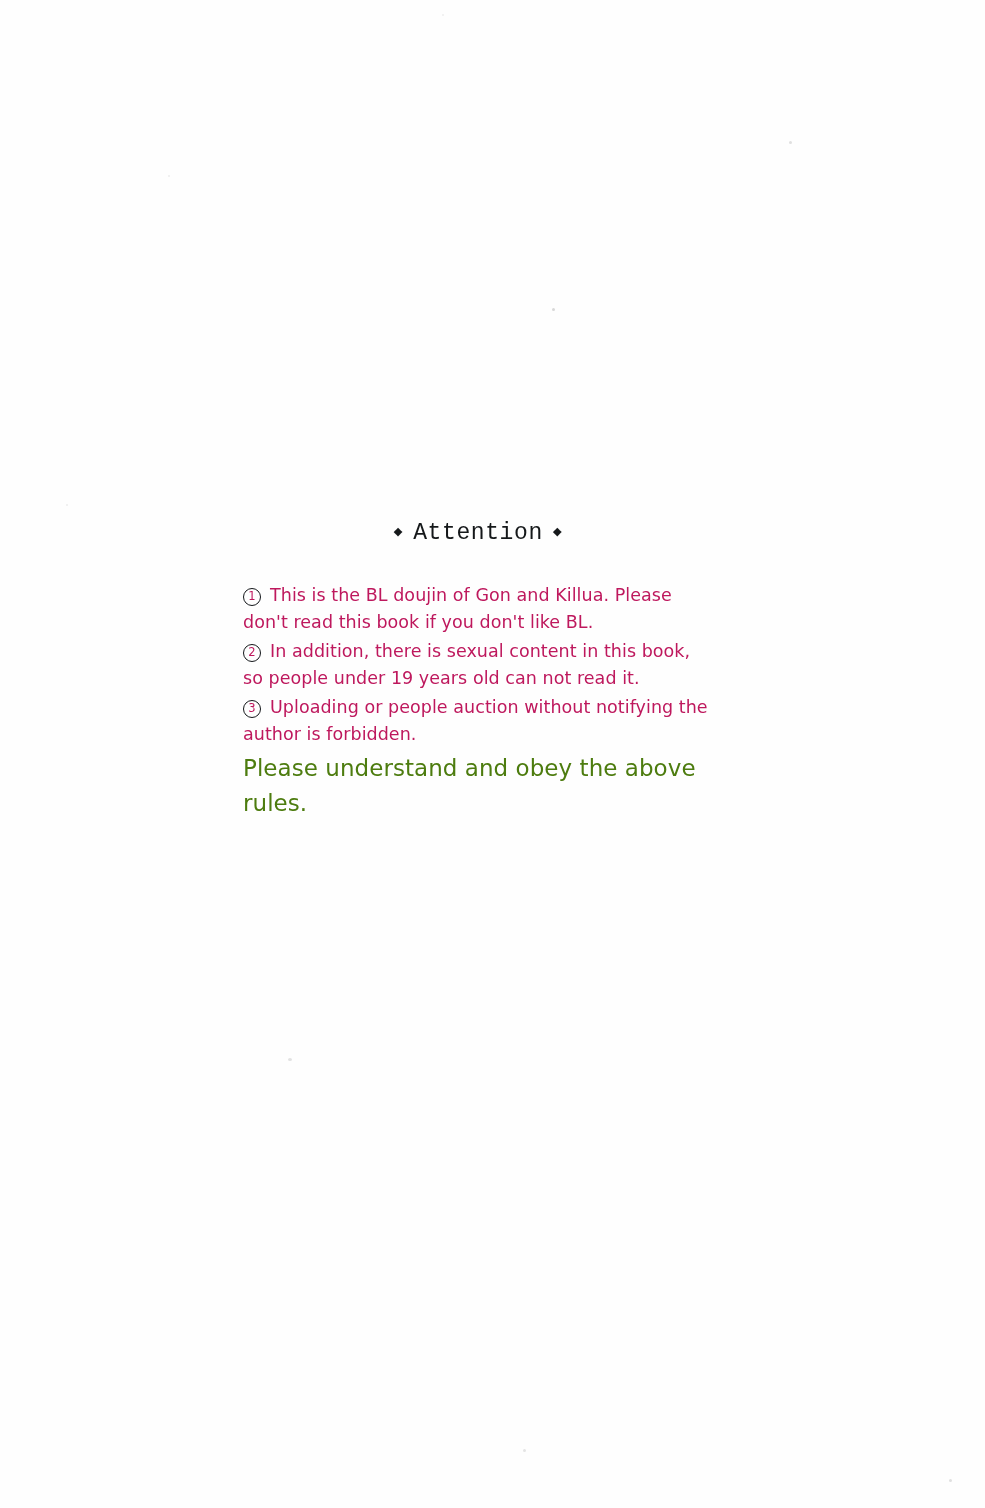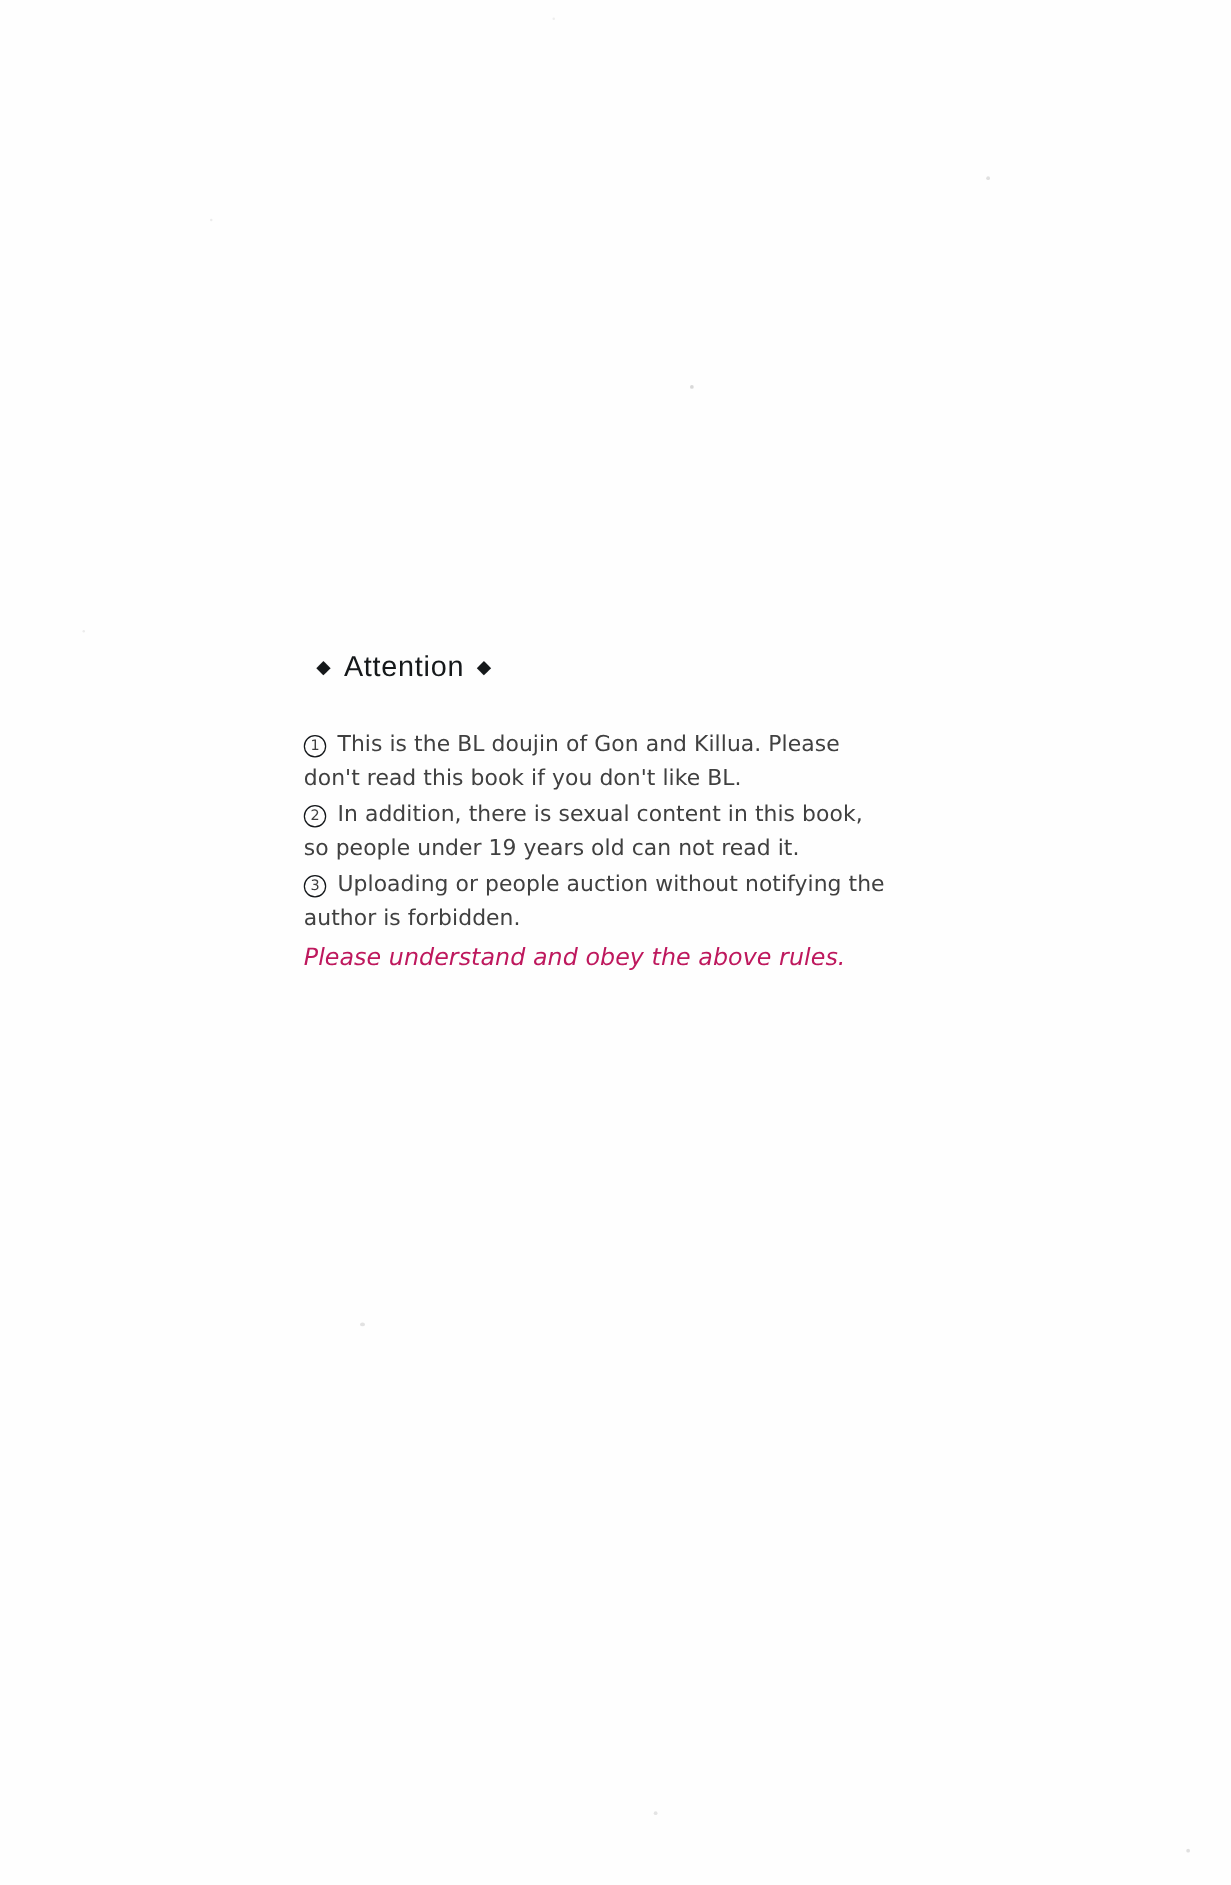--- a/index.html
+++ b/index.html
@@ -23,68 +23,67 @@
     height: 1508px;
     background: #fefefe;
   }
   .notice-block {
     position: absolute;
     left: 243px;
     top: 520px;
     width: 470px;
   }
   .notice-heading {
-    text-align: left;
+    text-align: center;
     font-size: 23px;
     letter-spacing: 0.6px;
     color: #15181a;
-    font-family: Liberation Sans, sans-serif;
+    font-family: Liberation Mono, monospace;
     font-weight: 400;
     margin: 0 0 36px 0;
     white-space: nowrap;
   }
   .notice-heading .diamond {
     font-size: 15px;
     vertical-align: 3px;
     margin: 0 10px;
     color: #15181a;
   }
   .rules {
     margin: 0;
     padding: 0;
     list-style: none;
   }
   .rule {
     font-size: 17.5px;
     line-height: 1.52;
-    color: #404040;
+    color: #be185d;
     margin-bottom: 3px;
     text-align: left;
     letter-spacing: 0.05px;
   }
   .rule .marker {
     display: inline-block;
     width: 16px;
     height: 16px;
     line-height: 15px;
     border: 1.3px solid #14171a;
     border-radius: 50%;
     text-align: center;
     font-size: 11.5px;
     margin-right: 9px;
     vertical-align: 1px;
     font-family: "DejaVu Sans", sans-serif;
   }
   .closing {
-    font-size: 19px;
+    font-size: 23px;
     line-height: 1.52;
-    color: #be185d;
+    color: #4d7c0f;
     margin-top: 1px;
     letter-spacing: 0.05px;
-    font-style: italic;
   }
   .speck {
     position: absolute;
     background: #d8d8d8;
     border-radius: 50%;
   }
   .s1 { left: 552px; top: 308px; width: 3px; height: 3px; }
   .s2 { left: 789px; top: 141px; width: 3px; height: 3px; background: #e0e0e0; }
   .s3 { left: 288px; top: 1058px; width: 4px; height: 3px; background: #e2e2e2; }
   .s4 { left: 523px; top: 1449px; width: 3px; height: 3px; background: #e4e4e4; }

